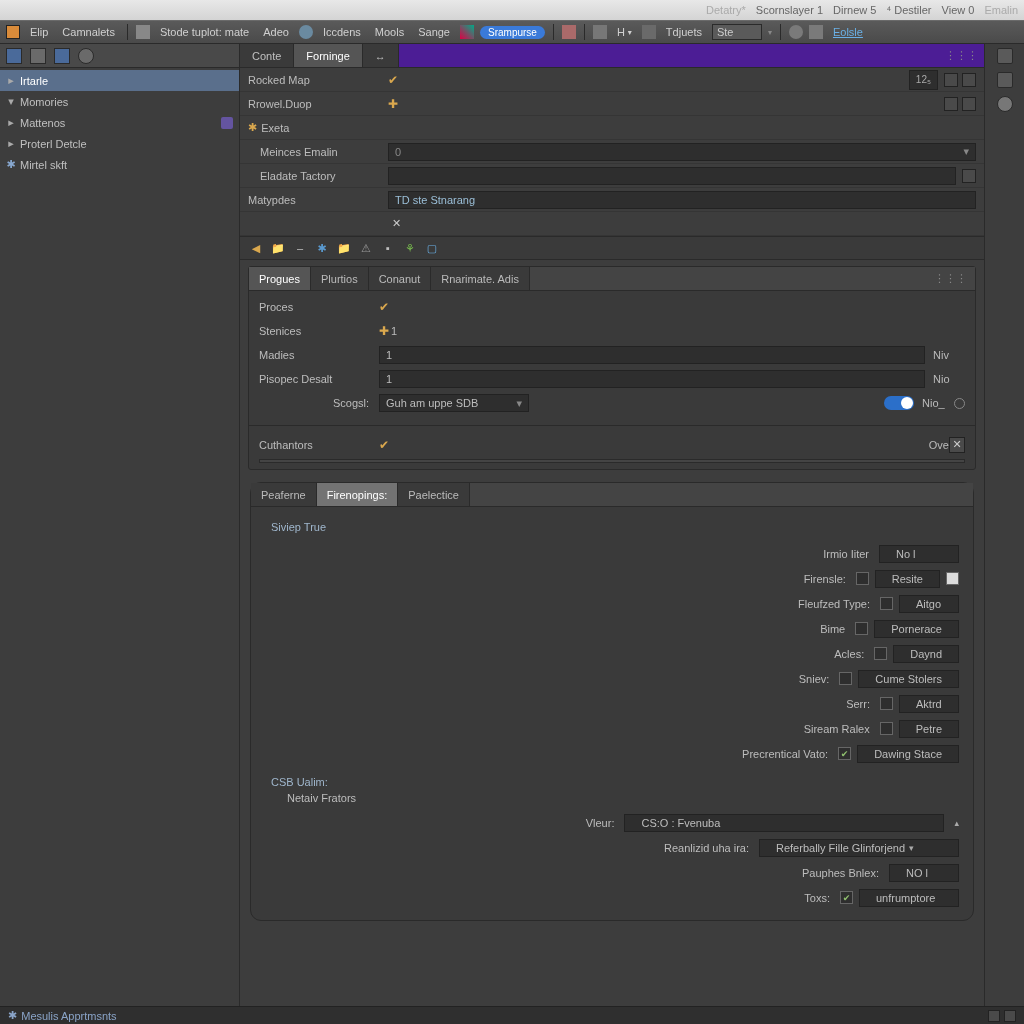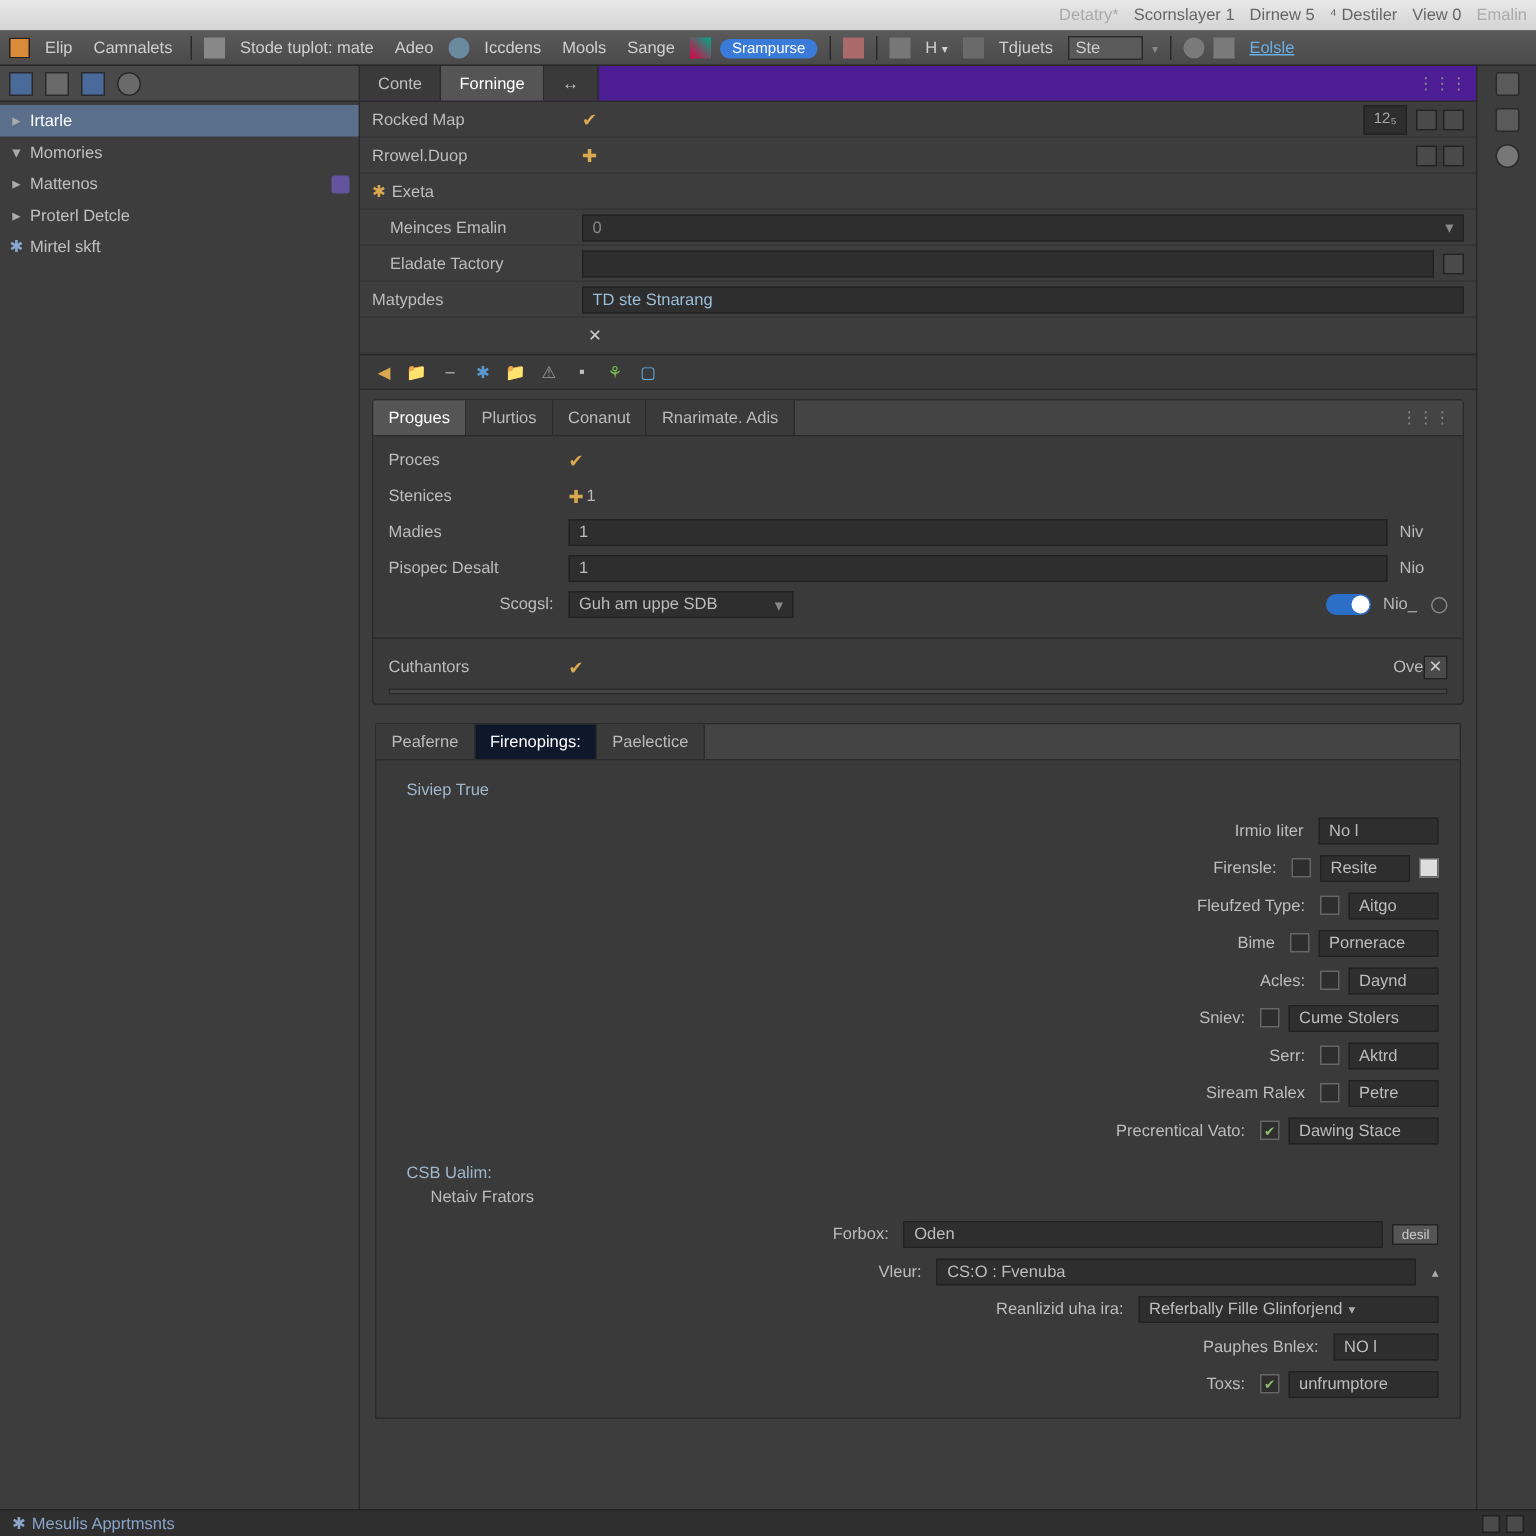--- a/index.html
+++ b/index.html
@@ -65,31 +65,31 @@
 .nrow { display: flex; align-items: center; height: 24px; padding: 0 10px; }
 .nrow .nl { width: 120px; color: #bdbdbd; }
 .nrow .nv { flex: 1; display: flex; align-items: center; gap: 6px; }
 .nrow .suffix { width: 40px; text-align: left; color: #bbb; padding-left: 8px; }
 .toggle { width: 30px; height: 14px; border-radius: 7px; background: #2b6fc9; position: relative; }
 .toggle::after { content: ""; position: absolute; right: 1px; top: 1px; width: 12px; height: 12px; background: #fff; border-radius: 50%; }
 .radio { width: 11px; height: 11px; border: 1px solid #888; border-radius: 50%; }
 .closex { width: 16px; height: 16px; background: #4a4a4a; display: flex; align-items: center; justify-content: center; color: #ccc; border: 1px solid #222; }
 
 
-.optsection { margin: 6px 10px; border: 1px solid #2a2a2a; background: #3a3a3a; border-radius: 1px; padding-bottom: 6px; }
+.optsection { margin: 6px 10px; border: 1px solid #2a2a2a; background: #3a3a3a; border-radius: 11px; padding-bottom: 6px; }
 .ostabs { height: 24px; background: #444; display: flex; align-items: center; border-bottom: 1px solid #2a2a2a; }
 .ostab { padding: 0 10px; height: 100%; display: flex; align-items: center; border-right: 1px solid #2a2a2a; cursor: pointer; color: #bbb; background: #3a3a3a; }
-.ostab.active { background: #0f172a; color: #fff; }
+.ostab.active { background: #737373; color: #fff; }
 .osbody { padding: 10px 14px 4px 40px; }
 .ogroup-title { color: #9fb6cc; margin: 4px 0 8px -20px; }
 .orow { display: flex; align-items: center; height: 25px; justify-content: flex-end; }
 .orow .ol { width: 180px; text-align: right; padding-right: 10px; color: #bdbdbd; }
 .orow .ov { display: flex; align-items: center; gap: 6px; }
 .chk { width: 13px; height: 13px; border: 1px solid #666; background: #2e2e2e; display: flex; align-items: center; justify-content: center; font-size: 9px; color: #8fbf6e; }
-.ovbox { height: 18px; background: #2e2e2e; border: 1px solid #222; color: #bdbdbd; padding: 0 6px; display: flex; align-items: center; min-width: 80px; }
+.ovbox { height: 18px; background: #2e2e2e; border: 1px solid #222; color: #bdbdbd; padding: 0 16px; display: flex; align-items: center; min-width: 80px; }
 .ovbox.wide { min-width: 320px; }
 .ovbox.med { min-width: 200px; }
 .sub1 { color: #9fb6cc; margin: 10px 0 4px -20px; }
 .sub2 { color: #bdbdbd; margin: 4px 0 6px -4px; font-size: 11px; }
 .tinybtn { height: 14px; background: #555; border: 1px solid #222; color: #ccc; font-size: 9px; padding: 0 5px; display: flex; align-items: center; }
 .caret { color: #aaa; font-size: 9px; padding-left: 4px; }
 
 
 .statusbar { height: 18px; background: #2f2f2f; border-top: 1px solid #222; display: flex; align-items: center; padding: 0 8px; color: #8aa4c8; font-size: 10px; gap: 4px; }
 .statusbar .spacer { flex: 1; }
@@ -366,27 +366,20 @@
             <div class="ov">
               <span class="chk">✔</span>
               <div class="ovbox" style="min-width:100px">Dawing Stace</div>
             </div>
           </div>
 
         <div class="sub1">CSB Ualim:</div>
         <div class="sub2">Netaiv Frators</div>
 
         <div class="orow">
-            <span class="ol">Forbox:</span>
-            <div class="ov">
-              <div class="ovbox wide">Oden</div>
-              <div class="tinybtn">desil</div>
-            </div>
-          </div>
-        <div class="orow">
             <span class="ol">Vleur:</span>
             <div class="ov">
               <div class="ovbox wide">
                 <span>CS:O : Fvenuba</span>
               </div>
               <span class="caret">▴</span>
             </div>
           </div>
         <div class="orow">
             <span class="ol">Reanlizid uha ira:</span>

